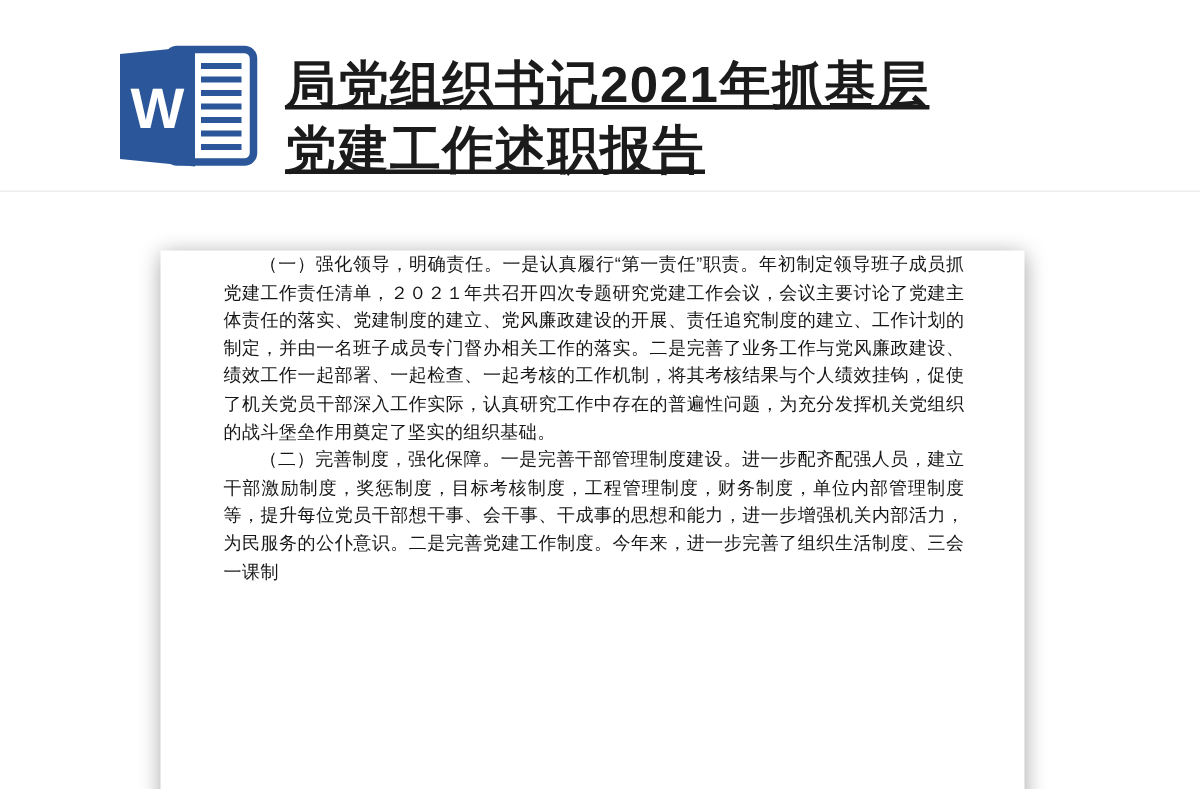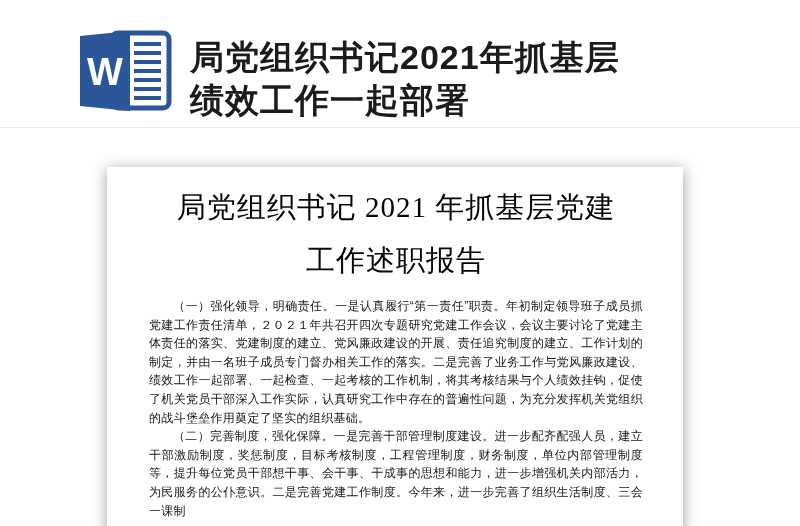--- a/index.html
+++ b/index.html
@@ -30,20 +30,21 @@
   }
   .header-title {
     position: absolute;
     left: 190px; top: 36px;
     width: 580px;
     font-size: 34px;
     font-weight: 700;
     line-height: 43px;
     letter-spacing: 1px;
     color: #1b1b1b;
+    text-decoration: underline;
   }
   .header-title .t-line { display: block; }
 
   
   .artifact-a {
     position: absolute; left: 0; top: 0; width: 28px; height: 10px;
     background: #f2f2f2;
   }
   .artifact-b {
     position: absolute; left: 166px; top: 0; width: 634px; height: 4px;
@@ -107,31 +108,27 @@
         <line x1="58" y1="59" x2="85" y2="59"></line>
         <line x1="58" y1="68" x2="85" y2="68"></line>
       </g>
 
       <polygon points="4,6 54,1 54,81 4,76" fill="#2B579A"></polygon>
       <text x="29" y="55" text-anchor="middle" font-family="Liberation Sans, sans-serif" font-size="38" font-weight="700" fill="#ffffff">W</text>
     </svg>
 
     <div class="header-title">
       <span class="t-line">局党组织书记2021年抓基层</span>
-      <span class="t-line">绩效工作一起部署</span>
+      <span class="t-line">党建工作述职报告</span>
     </div>
   </div>
 
   <div class="doc-page">
     <div class="doc-inner">
 
-      <div class="doc-title">
-        <span class="t-line">局党组织书记 2021 年抓基层党建</span>
-        <span class="t-line">工作述职报告</span>
-      </div>
 
       <div class="doc-body">
         <p>（一）强化领导，明确责任。一是认真履行“第一责任”职责。年初制定领导班子成员抓党建工作责任清单，２０２１年共召开四次专题研究党建工作会议，会议主要讨论了党建主体责任的落实、党建制度的建立、党风廉政建设的开展、责任追究制度的建立、工作计划的制定，并由一名班子成员专门督办相关工作的落实。二是完善了业务工作与党风廉政建设、绩效工作一起部署、一起检查、一起考核的工作机制，将其考核结果与个人绩效挂钩，促使了机关党员干部深入工作实际，认真研究工作中存在的普遍性问题，为充分发挥机关党组织的战斗堡垒作用奠定了坚实的组织基础。</p>
         <p>（二）完善制度，强化保障。一是完善干部管理制度建设。进一步配齐配强人员，建立干部激励制度，奖惩制度，目标考核制度，工程管理制度，财务制度，单位内部管理制度等，提升每位党员干部想干事、会干事、干成事的思想和能力，进一步增强机关内部活力，为民服务的公仆意识。二是完善党建工作制度。今年来，进一步完善了组织生活制度、三会一课制</p>
       </div>
 
     </div>
   </div>
 
 </div>

